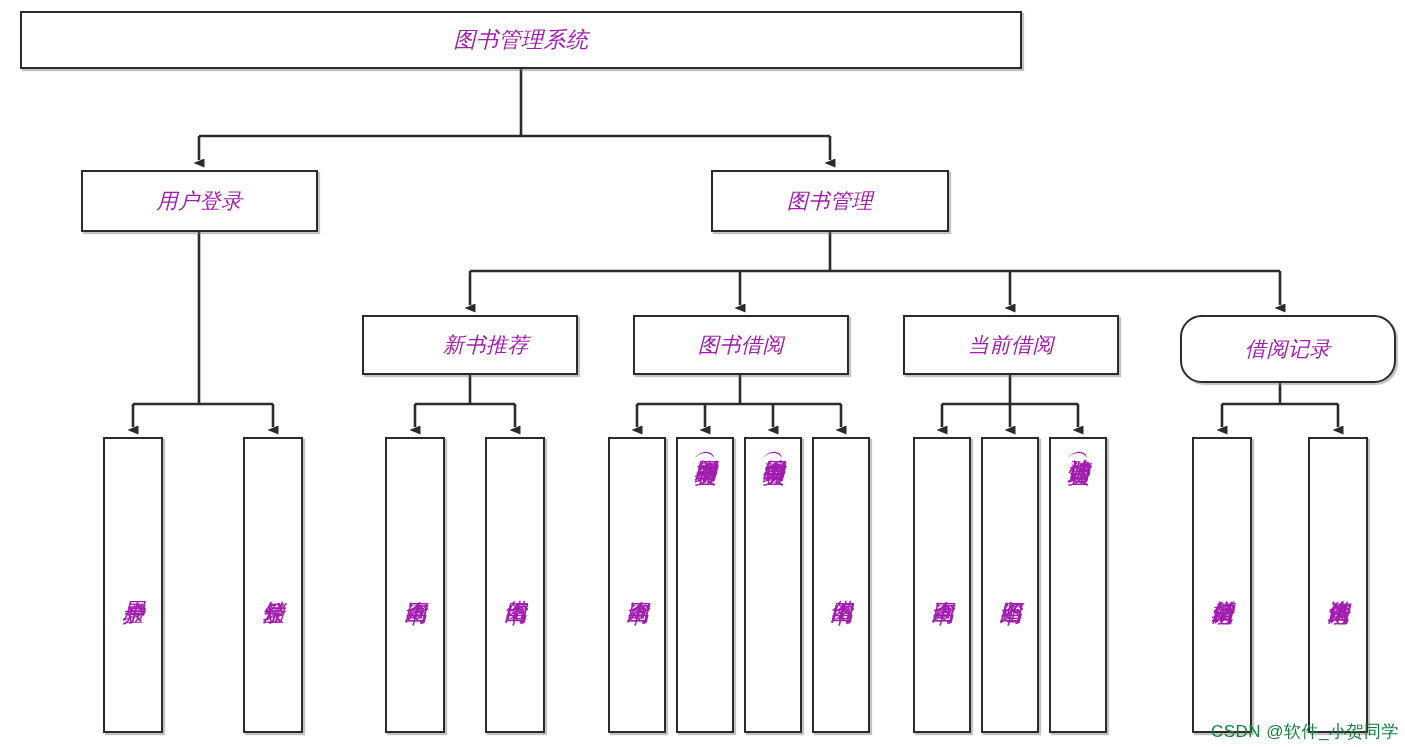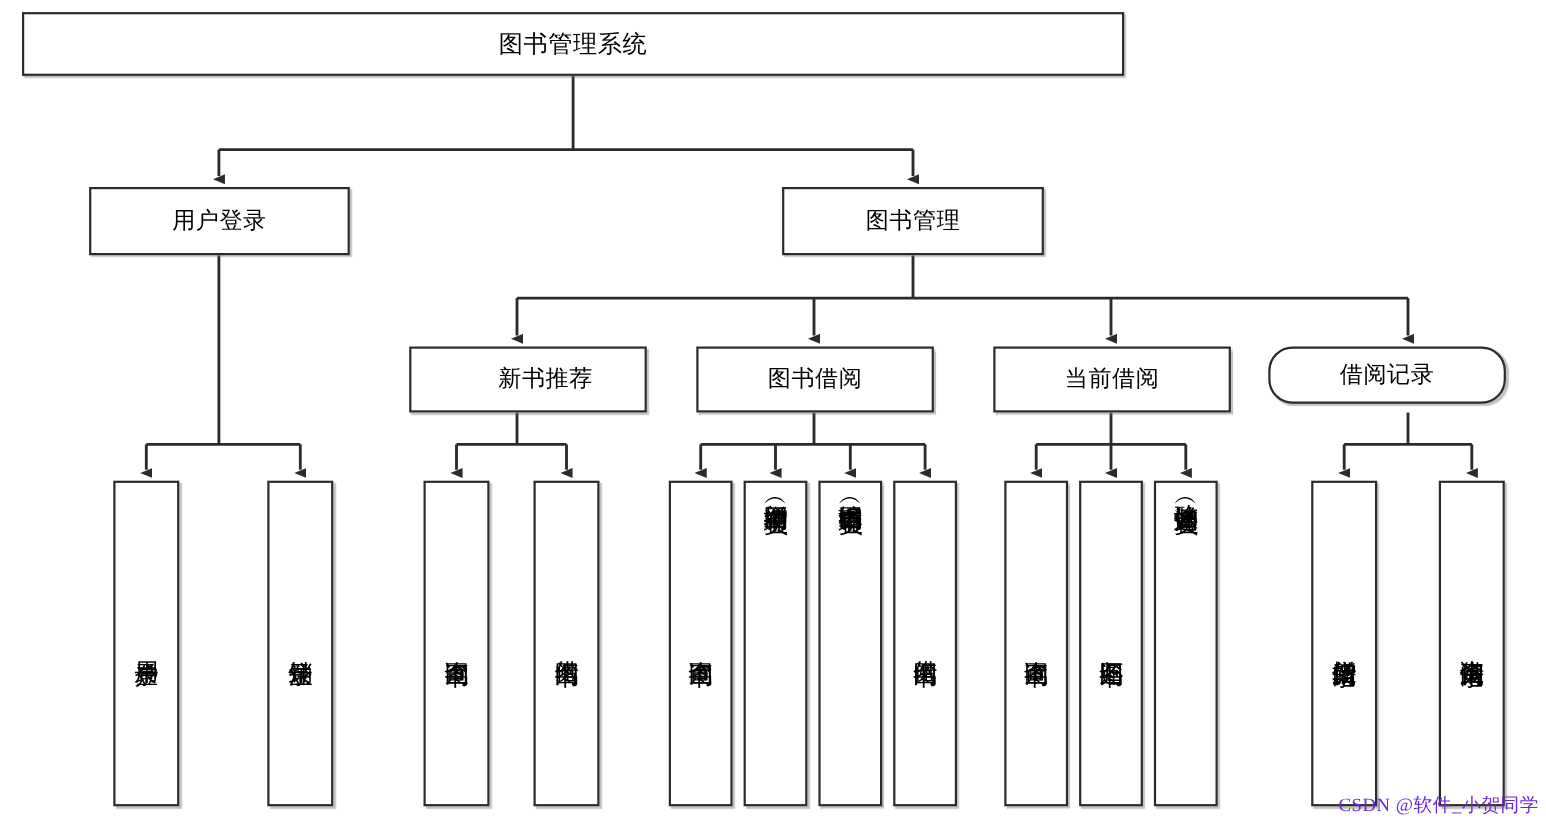--- a/index.html
+++ b/index.html
@@ -28,22 +28,23 @@
   }
   .node {
     position: absolute;
     box-sizing: border-box;
     background: #ffffff;
     border: 2px solid #2b2b2b;
     box-shadow: 2px 2px 1px rgba(120,120,120,0.45);
     display: flex;
     align-items: center;
     justify-content: center;
-    color: #000000;
+    color: #a21caf;
     z-index: 2;
+    font-style: italic;
   }
   .node .label {
     display: block;
     text-align: center;
     line-height: 1.18;
     white-space: nowrap;
   }
   
   .node.h .label {
     font-size: 21px;
@@ -70,25 +71,24 @@
   
   .node.v.center {
     align-items: center;
     padding-top: 0;
   }
   .watermark {
     position: absolute;
     right: 6px;
     bottom: 4px;
     font-size: 17px;
-    color: #6d28d9;
+    color: #15803d;
     letter-spacing: 0.5px;
     z-index: 5;
     white-space: nowrap;
-    font-family: Liberation Serif, serif;
   }
 </style>
 </head>
 <body>
 
 <div id="canvas">
 
   <svg id="edges" viewBox="0 0 1405 747" width="1405" height="747" xmlns="http://www.w3.org/2000/svg">
     <defs>
       <marker id="arrow" markerWidth="9" markerHeight="11" refX="1.5" refY="5.5" orient="auto" markerUnits="userSpaceOnUse">
@@ -144,30 +144,30 @@
     <span class="label">图书管理系统</span>
   </div>
 
   <div class="node h" style="left:81px; top:170px; width:237px; height:62px;">
     <span class="label">用户登录</span>
   </div>
   <div class="node h" style="left:711px; top:170px; width:238px; height:62px;">
     <span class="label">图书管理</span>
   </div>
 
-  <div class="node h" style="left:372px; top:315px; width:216px; height:60px;padding-left:32px;">
+  <div class="node h" style="left:362px; top:315px; width:216px; height:60px;padding-left:32px;">
     <span class="label">新书推荐</span>
   </div>
   <div class="node h" style="left:633px; top:315px; width:216px; height:60px;">
     <span class="label">图书借阅</span>
   </div>
   <div class="node h" style="left:903px; top:315px; width:216px; height:60px;align-items:center;">
     <span class="label">当前借阅</span>
   </div>
-  <div class="node h" style="left:1153px; top:315px; width:216px; height:52px;border-radius:22px;">
+  <div class="node h" style="left:1180px; top:315px; width:216px; height:68px;border-radius:22px;">
     <span class="label">借阅记录</span>
   </div>
 
   <div class="node v center" style="left:103px; top:437px; width:60px; height:296px;">
     <span class="label">用户登录</span>
   </div>
   <div class="node v center" style="left:243px; top:437px; width:60px; height:296px;">
     <span class="label">注销登录</span>
   </div>
 

